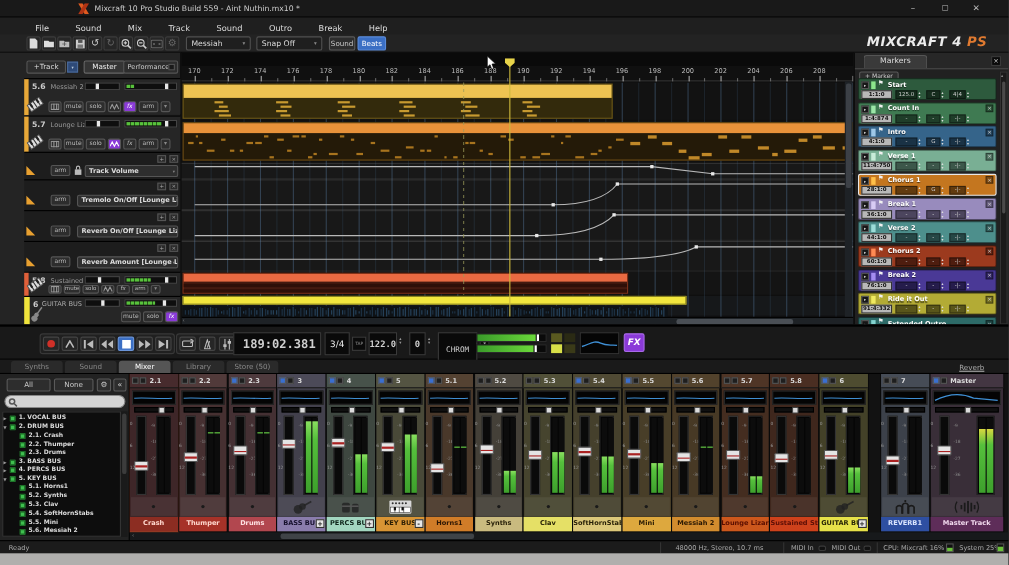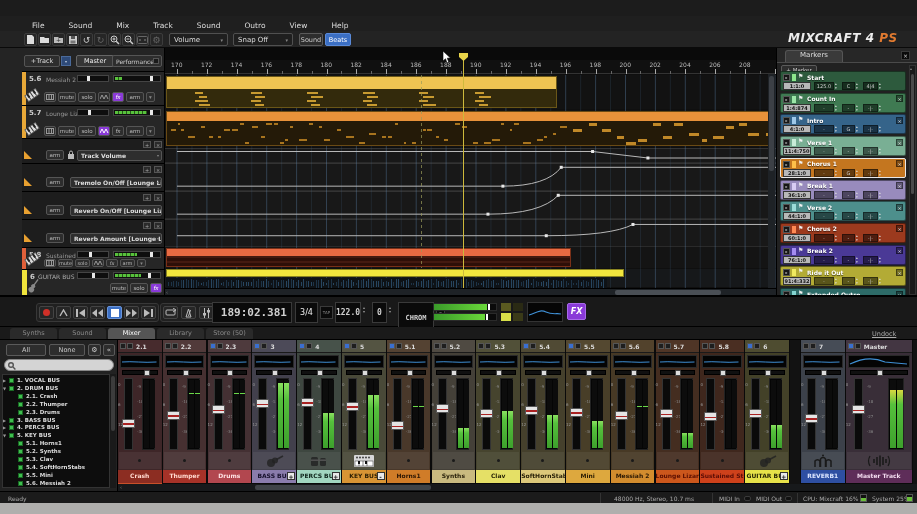--- a/index.html
+++ b/index.html
@@ -15,35 +15,47 @@
 .tinybox{background:#0a0a0a;border:1px solid #3a3a3a;color:#cfcfcf;display:flex;align-items:center;justify-content:center}
 .stepper{display:flex;flex-direction:column;justify-content:center;font-size:4px;color:#999;line-height:4px}
 .nowrap{white-space:nowrap;overflow:hidden}
 svg{display:block}
 </style>
 </head>
 <body>
 
 <div id="stage">
 
+  <div class="abs" style="left:0;top:0;width:917px;height:16px;background:#191919;border-bottom:1px solid #000">
+    <span class="abs" style="left:71px;top:3px">
+      <svg width="10" height="10">
+          <path d="M0,0 L4,0 L10,10 L6,10 Z" fill="#e05a20"></path>
+          <path d="M10,0 L6,0 L0,10 L4,10 Z" fill="#b03414"></path>
+        </svg>
+    </span>
+    <span class="abs nowrap" style="left:86px;top:4px;font-size:7px;color:#cfcfcf">Mixcraft 10 Pro Studio Build 559 - Aint Nuthin.mx10 *</span>
+    <span class="abs" style="left:828px;top:3px;font-size:8px;color:#bbb">–</span>
+    <span class="abs" style="left:856px;top:3px;font-size:7px;color:#bbb">▢</span>
+    <span class="abs" style="left:884px;top:3px;font-size:8px;color:#bbb">✕</span>
+  </div>
 
   <div class="abs row" id="menubar" style="left:0;top:16px;width:917px;height:15px;background:#1f1f1f;padding-left:20px;gap:0">
       <div style="font-size: 7.5px; color: rgb(221, 221, 221); padding: 3px 12px 0px;">File</div>
       <div style="font-size: 7.5px; color: rgb(221, 221, 221); padding: 3px 12px 0px;">Sound</div>
       <div style="font-size: 7.5px; color: rgb(221, 221, 221); padding: 3px 12px 0px;">Mix</div>
       <div style="font-size: 7.5px; color: rgb(221, 221, 221); padding: 3px 12px 0px;">Track</div>
       <div style="font-size: 7.5px; color: rgb(221, 221, 221); padding: 3px 12px 0px;">Sound</div>
       <div style="font-size: 7.5px; color: rgb(221, 221, 221); padding: 3px 12px 0px;">Outro</div>
-      <div style="font-size: 7.5px; color: rgb(221, 221, 221); padding: 3px 12px 0px;">View</div>
+      <div style="font-size: 7.5px; color: rgb(221, 221, 221); padding: 3px 12px 0px;">Break</div>
       <div style="font-size: 7.5px; color: rgb(221, 221, 221); padding: 3px 12px 0px;">Help</div>
     </div>
 
   <div class="abs" id="toolbar" style="left:0;top:31px;width:917px;height:17px;background:#232323;border-bottom:1px solid #0a0a0a">
     <div class="abs sel" style="left:169px;top:2px;width:59px;height:13px">
-        <span>Volume</span>
+        <span>Messiah</span>
         <span style="font-size:5px;color:#888">▾</span>
       </div>
     <div class="abs sel" style="left:233px;top:2px;width:60px;height:13px">
         <span>Snap Off</span>
         <span style="font-size:5px;color:#888">▾</span>
       </div>
     <div class="abs btn" style="left:299px;top:2px;width:24px;height:13px;font-size:6.5px">Sound</div>
     <div class="abs btn" style="left:325px;top:2px;width:26px;height:13px;font-size:6.5px;background:#3b6fc4;border-color:#5a8ad8;color:#fff">Beats</div>
     <div class="abs nowrap" style="left:788px;top:0px;font-style:italic;font-weight:bold;font-size:12px;letter-spacing:.5px">
       <span style="color:#ececec">MIXCRAFT</span>
@@ -965,21 +977,21 @@
     <div class="abs tinybox lcd" style="left:335px;top:5px;width:26px;height:21px;font-size:8px;font-weight:bold">122.0</div>
     <div class="abs stepper" style="left:363px;top:9px">
         <span>▴</span>
         <span>▾</span>
       </div>
     <div class="abs tinybox lcd" style="left:372px;top:5px;width:15px;height:21px;font-size:8px;font-weight:bold">0</div>
     <div class="abs stepper" style="left:389px;top:9px">
         <span>▴</span>
         <span>▾</span>
       </div>
-    <div class="abs tinybox lcd" style="left:398px;top:5px;width:36px;height:32px;font-size:7px;font-weight:bold">CHROM</div>
+    <div class="abs tinybox lcd" style="left:398px;top:5px;width:36px;height:32px;font-size:7px;font-weight:normal">CHROM</div>
     <div class="abs tinybox" style="left:436px;top:9px;width:9px;height:13px;font-size:5px;color:#999">▾</div>
     <div class="abs" id="mastermeter" style="left:433px;top:6px">
         <div style="position: absolute; left: 0px; top: 0px; width: 64px; height: 8px; background: rgb(10, 10, 10); border: 1px solid rgb(42, 42, 42);">
           <div style="position: absolute; left: 0px; top: 0px; width: 53.32px; height: 6px; background: linear-gradient(90deg, rgb(58, 154, 42), rgb(106, 216, 58));"></div>
           <div style="position: absolute; left: 54.32px; top: 0px; width: 2px; height: 6px; background: rgb(255, 255, 255);"></div>
         </div>
         <div style="position: absolute; left: 0px; top: 10px; width: 64px; height: 8px; background: rgb(10, 10, 10); border: 1px solid rgb(42, 42, 42);">
           <div style="position: absolute; left: 0px; top: 0px; width: 50.84px; height: 6px; background: linear-gradient(90deg, rgb(58, 154, 42), rgb(106, 216, 58));"></div>
           <div style="position: absolute; left: 51.84px; top: 0px; width: 2px; height: 6px; background: rgb(255, 255, 255);"></div>
         </div>
@@ -990,21 +1002,21 @@
       </div>
     <div class="abs" style="left:527px;top:5px;width:36px;height:20px;background:#050505;border:1px solid #333">
       <svg width="34" height="18">
           <path d="M1,12 C8,10 12,6 18,9 C24,12 29,10 33,11" stroke="#3f8fd4" stroke-width="1.2" fill="none"></path>
         </svg>
     </div>
     <div class="abs btn" style="left:567px;top:6px;width:19px;height:17px;background:#8a3ad8;border-color:#a86ae8;color:#fff;font-size:8px;font-weight:bold;font-style:italic">FX</div>
   </div>
 
   <div class="abs" id="tabrow" style="left:0;top:327px;width:917px;height:13px;background:#1a1a1a;border-bottom:1px solid #000">
-    <span class="abs" style="left:872px;top:3px;font-size:6.5px;color:#aaa;text-decoration:underline">Undock</span>
+    <span class="abs" style="left:872px;top:3px;font-size:6.5px;color:#aaa;text-decoration:underline">Reverb</span>
   <div style="position: absolute; top: 1px; height: 11px; width: 47px; left: 10px; text-align: center; font-size: 6.5px; line-height: 11px; border-radius: 3px 3px 0px 0px; background: rgb(42, 42, 42); color: rgb(136, 136, 136);">Synths</div>
       <div style="position: absolute; top: 1px; height: 11px; width: 47px; left: 59px; text-align: center; font-size: 6.5px; line-height: 11px; border-radius: 3px 3px 0px 0px; background: rgb(42, 42, 42); color: rgb(136, 136, 136);">Sound</div>
       <div style="position: absolute; top: 1px; height: 11px; width: 47px; left: 108px; text-align: center; font-size: 6.5px; line-height: 11px; border-radius: 3px 3px 0px 0px; background: rgb(85, 85, 85); color: rgb(255, 255, 255);">Mixer</div>
       <div style="position: absolute; top: 1px; height: 11px; width: 47px; left: 157px; text-align: center; font-size: 6.5px; line-height: 11px; border-radius: 3px 3px 0px 0px; background: rgb(42, 42, 42); color: rgb(136, 136, 136);">Library</div>
       <div style="position: absolute; top: 1px; height: 11px; width: 47px; left: 206px; text-align: center; font-size: 6.5px; line-height: 11px; border-radius: 3px 3px 0px 0px; background: rgb(42, 42, 42); color: rgb(136, 136, 136);">Store (50)</div>
     </div>
 
   <div class="abs" id="sidebar" style="left:0;top:340px;width:118px;height:151px;background:#222;border-right:1px solid #000;overflow:hidden">
     <div class="abs btn" style="left:6px;top:4px;width:40px;height:12px;font-size:6.5px">All</div>
     <div class="abs btn" style="left:49px;top:4px;width:36px;height:12px;font-size:6.5px">None</div>

